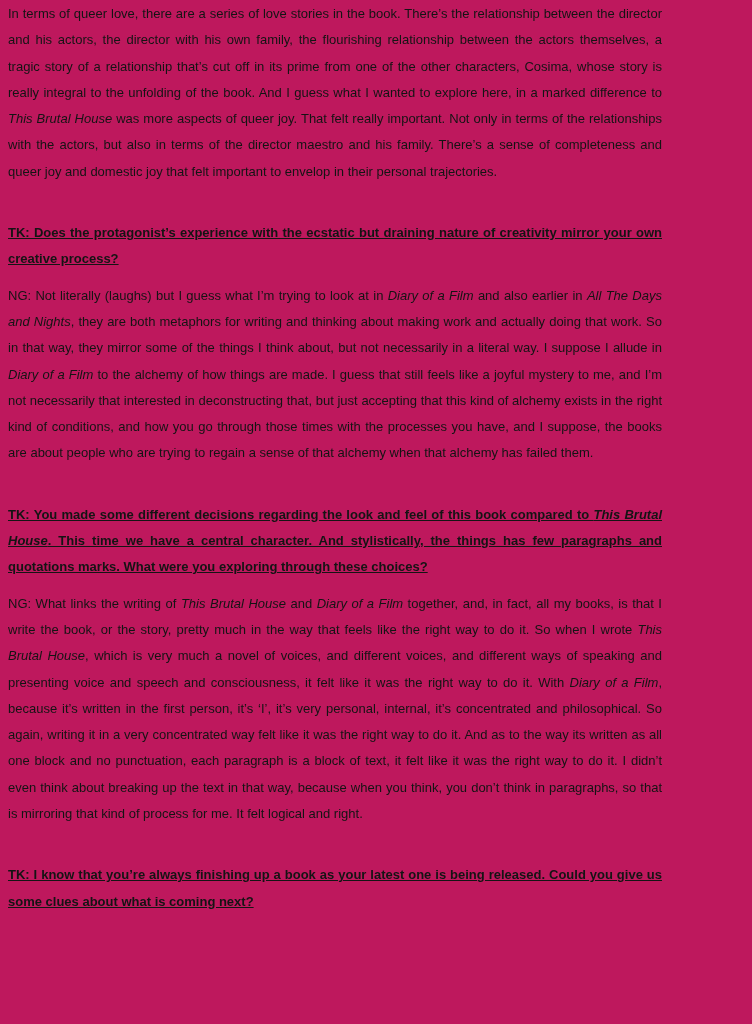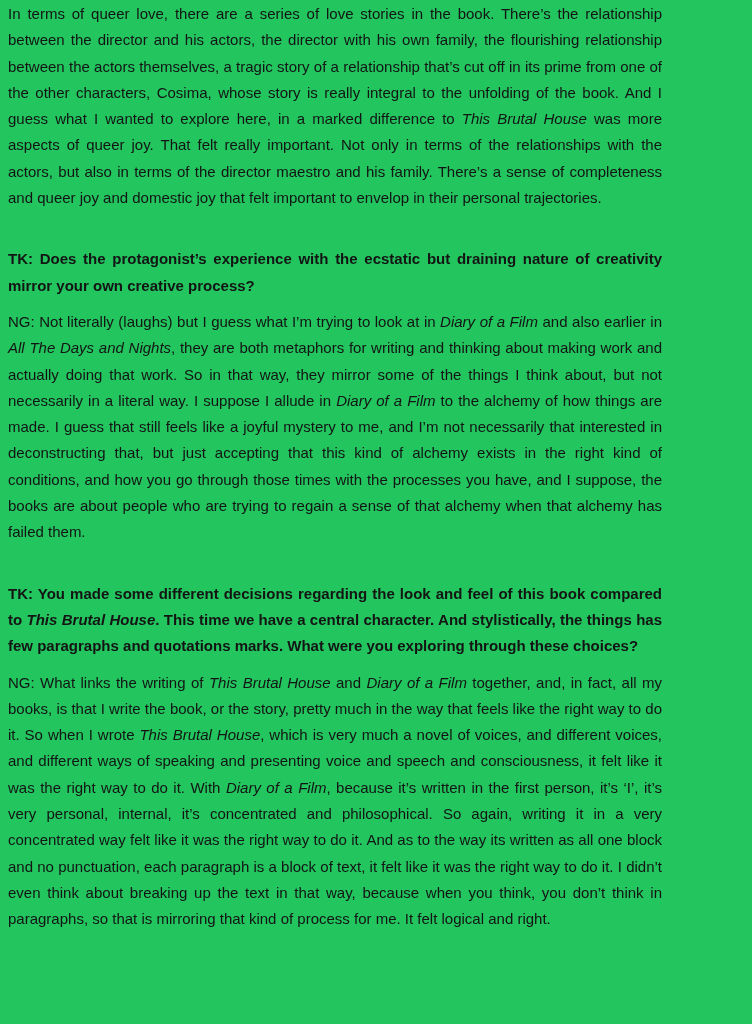--- a/index.html
+++ b/index.html
@@ -6,44 +6,46 @@
     margin: 0;
     padding: 0;
     background: #ffffff;
   }
   .page {
     width: 752px;
     height: 1024px;
     box-sizing: border-box;
     padding: 1px 90px 0 8px;
     overflow: hidden;
-    background: #22c55e;
+    background: #be185d;
     font-family: "Liberation Sans", "DejaVu Sans", sans-serif;
-    font-size: 15px;
+    font-size: 13px;
     line-height: 26.3px;
     color: #141414;
   }
   .interview p {
     margin: 0 0 10px 0;
     text-align: justify;
     text-justify: inter-word;
   }
   .interview p.question {
     font-weight: bold;
     margin-top: 35px;
+    text-decoration: underline;
   }
   .interview .italic {
     font-style: italic;
   }
 </style>
 </head>
 <body>
 
 <main class="page">
   <article class="interview">
 
   <p class="answer"><span>In terms of queer love, there are a series of love stories in the book. There’s the relationship between the director and his actors, the director with his own family, the flourishing relationship between the actors themselves, a tragic story of a relationship that’s cut off in its prime from one of the other characters, Cosima, whose story is really integral to the unfolding of the book. And I guess what I wanted to explore here, in a marked difference to </span><span class="italic">This Brutal House</span><span> was more aspects of queer joy. That felt really important. Not only in terms of the relationships with the actors, but also in terms of the director maestro and his family. There’s a sense of completeness and queer joy and domestic joy that felt important to envelop in their personal trajectories.</span></p>
       <p class="question"><span>TK: Does the protagonist’s experience with the ecstatic but draining nature of creativity mirror your own creative process?</span></p>
       <p class="answer"><span>NG: Not literally (laughs) but I guess what I’m trying to look at in </span><span class="italic">Diary of a Film</span><span> and also earlier in </span><span class="italic">All The Days and Nights</span><span>, they are both metaphors for writing and thinking about making work and actually doing that work. So in that way, they mirror some of the things I think about, but not necessarily in a literal way. I suppose I allude in </span><span class="italic">Diary of a Film</span><span> to the alchemy of how things are made. I guess that still feels like a joyful mystery to me, and I’m not necessarily that interested in deconstructing that, but just accepting that this kind of alchemy exists in the right kind of conditions, and how you go through those times with the processes you have, and I suppose, the books are about people who are trying to regain a sense of that alchemy when that alchemy has failed them.</span></p>
       <p class="question"><span>TK: You made some different decisions regarding the look and feel of this book compared to </span><span class="italic">This Brutal House</span><span>. This time we have a central character. And stylistically, the things has few paragraphs and quotations marks. What were you exploring through these choices?</span></p>
       <p class="answer"><span>NG: What links the writing of </span><span class="italic">This Brutal House</span><span> and </span><span class="italic">Diary of a Film</span><span> together, and, in fact, all my books, is that I write the book, or the story, pretty much in the way that feels like the right way to do it. So when I wrote </span><span class="italic">This Brutal House</span><span>, which is very much a novel of voices, and different voices, and different ways of speaking and presenting voice and speech and consciousness, it felt like it was the right way to do it. With </span><span class="italic">Diary of a Film</span><span>, because it’s written in the first person, it’s ‘I’, it’s very personal, internal, it’s concentrated and philosophical. So again, writing it in a very concentrated way felt like it was the right way to do it. And as to the way its written as all one block and no punctuation, each paragraph is a block of text, it felt like it was the right way to do it. I didn’t even think about breaking up the text in that way, because when you think, you don’t think in paragraphs, so that is mirroring that kind of process for me. It felt logical and right.</span></p>
+      <p class="question"><span>TK: I know that you’re always finishing up a book as your latest one is being released. Could you give us some clues about what is coming next?</span></p>
     </article>
 </main>
 
 </body></html>

